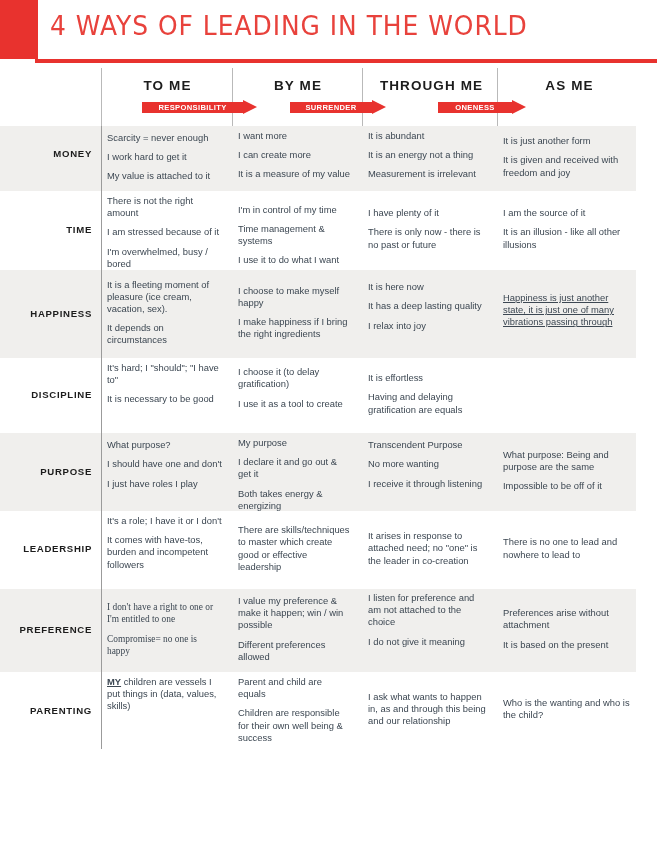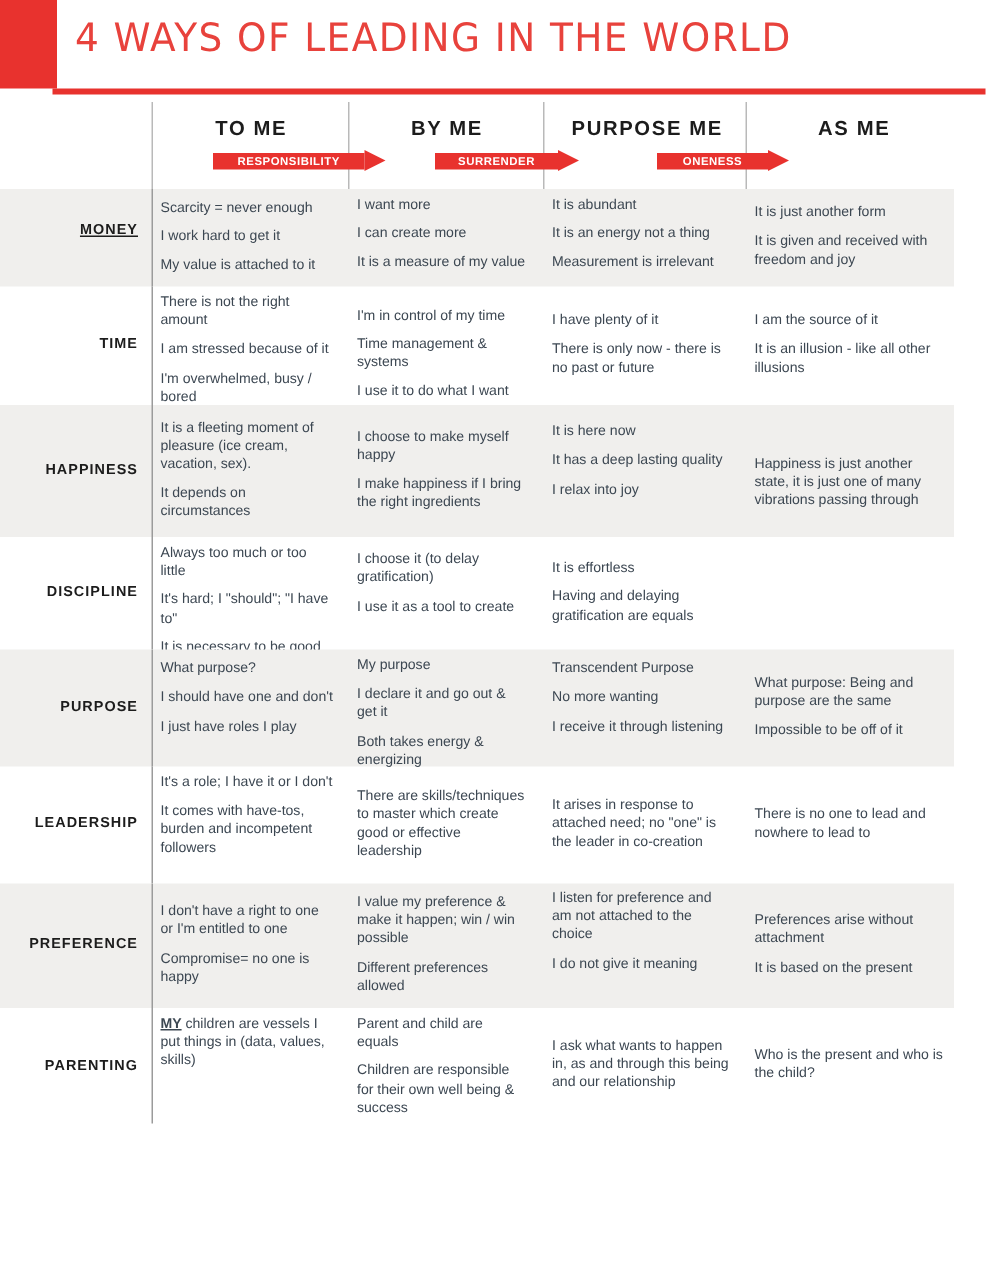--- a/index.html
+++ b/index.html
@@ -185,21 +185,21 @@
 </div>
 
 <div id="col-header-band">
   <div class="col-divider" style="left:101px;"></div>
   <div class="col-divider" style="left:232px;"></div>
   <div class="col-divider" style="left:362px;"></div>
   <div class="col-divider" style="left:497px;"></div>
 
   <div class="col-head" style="left:107px;width:121px;">TO ME</div>
   <div class="col-head" style="left:238px;width:120px;">BY ME</div>
-  <div class="col-head" style="left:368px;width:127px;">PURPOSE ME</div>
+  <div class="col-head" style="left:368px;width:127px;">THROUGH ME</div>
   <div class="col-head" style="left:503px;width:133px;">AS ME</div>
 
   <div class="flow-arrow" style="left:142px;width:115px;">
     <div class="bar" style="width:101px;"></div>
     <div class="tip" style="left:101px;"></div>
     <div class="lbl" style="width:101px;">RESPONSIBILITY</div>
   </div>
 
   <div class="flow-arrow" style="left:290px;width:96px;">
     <div class="bar" style="width:82px;"></div>
@@ -210,21 +210,21 @@
   <div class="flow-arrow" style="left:438px;width:88px;">
     <div class="bar" style="width:74px;"></div>
     <div class="tip" style="left:74px;"></div>
     <div class="lbl" style="width:74px;">ONENESS</div>
   </div>
 </div>
 
 <div id="matrix">
     <div class="row shaded" style="height: 65px;">
       <div class="shade"></div>
-      <div class="row-label" style="top: 22px; text-decoration: underline;">MONEY</div>
+      <div class="row-label" style="top: 22px;">MONEY</div>
       <div class="vline"></div>
       <div class="cell c0" style="top: 5.7px;">
         <p>Scarcity = never enough</p>
         <p>I work hard to get it</p>
         <p>My value is attached to it</p>
       </div>
       <div class="cell c1" style="top: 4px;">
         <p>I want more</p>
         <p>I can create more</p>
         <p>It is a measure of my value</p>
@@ -271,29 +271,28 @@
       </div>
       <div class="cell c1" style="top: 14.6px;">
         <p>I choose to make myself happy</p>
         <p>I make happiness if I bring the right ingredients</p>
       </div>
       <div class="cell c2" style="top: 11.1px;">
         <p>It is here now</p>
         <p>It has a deep lasting quality</p>
         <p>I relax into joy</p>
       </div>
-      <div class="cell c3" style="top: 33px;">
+      <div class="cell c3" style="top: 22px; text-decoration: underline;">
         <p>Happiness is just another state, it is just one of many vibrations passing through</p>
       </div>
     </div>
     <div class="row" style="height: 75px;">
       <div class="row-label" style="top: 31px;">DISCIPLINE</div>
       <div class="vline"></div>
       <div class="cell c0" style="top: 4px;">
-        <p>Always too much or too little</p>
         <p>It's hard; I "should"; "I have to"</p>
         <p>It is necessary to be good</p>
       </div>
       <div class="cell c1" style="top: 8.1px;">
         <p>I choose it (to delay gratification)</p>
         <p>I use it as a tool to create</p>
       </div>
       <div class="cell c2" style="top: 14.2px;">
         <p>It is effortless</p>
         <p>Having and delaying gratification are equals</p>
@@ -337,21 +336,21 @@
         <p>It arises in response to attached need;  no "one" is the leader in co-creation</p>
       </div>
       <div class="cell c3" style="top: 25.3px;">
         <p>There is no one to lead and nowhere to lead to</p>
       </div>
     </div>
     <div class="row shaded" style="height: 83px;">
       <div class="shade"></div>
       <div class="row-label" style="top: 35px;">PREFERENCE</div>
       <div class="vline"></div>
-      <div class="cell c0" style="top: 12.1px;">
+      <div class="cell c0" style="top: 12.1px; font-family: Liberation Serif, serif;">
         <p>I don't have a right to one or I'm entitled to one</p>
         <p>Compromise= no one is happy</p>
       </div>
       <div class="cell c1" style="top: 6px;">
         <p>I value my preference &amp; make it happen; win / win possible</p>
         <p>Different preferences allowed</p>
       </div>
       <div class="cell c2" style="top: 3px;">
         <p>I listen for preference and am not attached to the choice</p>
         <p>I do not give it meaning</p>
@@ -368,21 +367,21 @@
         <p><u class="mybold">MY</u> children are vessels I put things in (data, values, skills)</p>
       </div>
       <div class="cell c1" style="top: 4px;">
         <p>Parent and child are equals</p>
         <p>Children are responsible for their own well being &amp; success</p>
       </div>
       <div class="cell c2" style="top: 18.7px;">
         <p>I ask what wants to happen in, as and through this being and our relationship</p>
       </div>
       <div class="cell c3" style="top: 24.8px;">
-        <p>Who is the present and who is the child?</p>
+        <p>Who is the wanting and who is the child?</p>
       </div>
     </div>
   </div>
 
 <div id="footer">
   
   
   
 </div>
 

